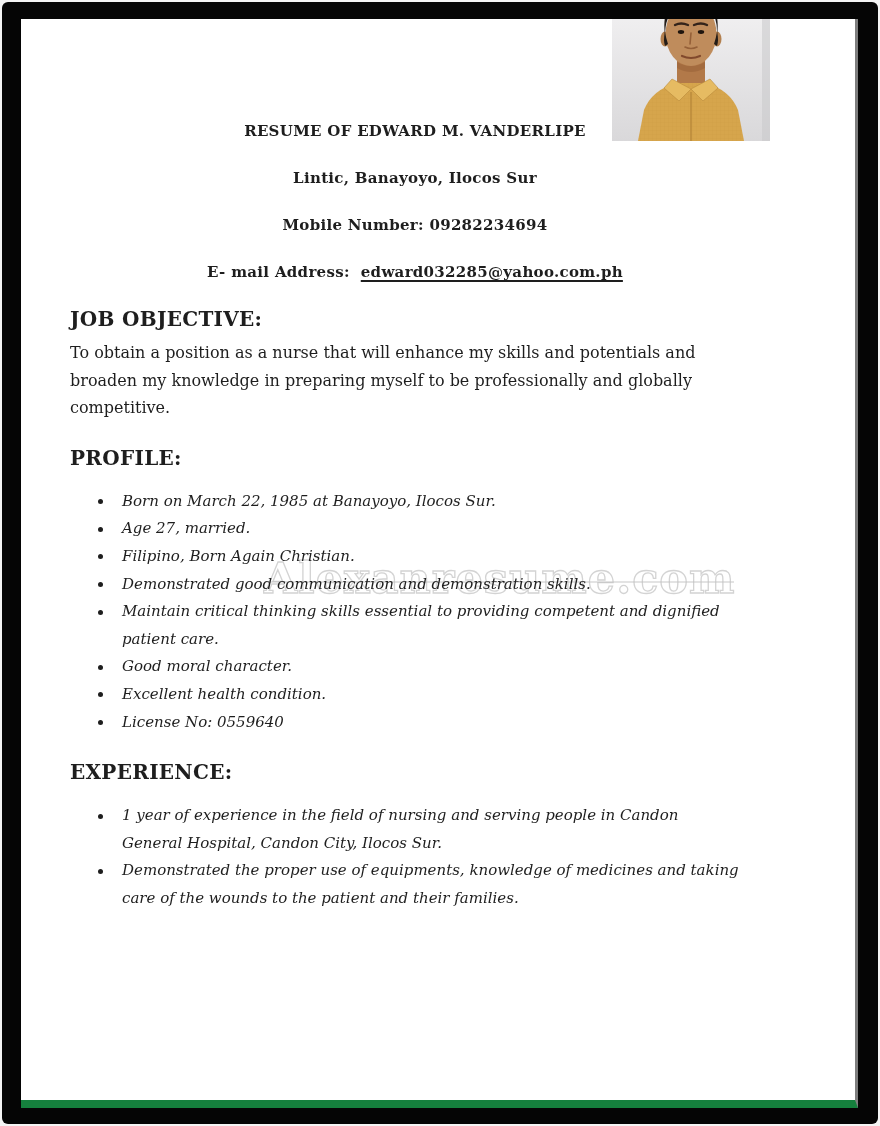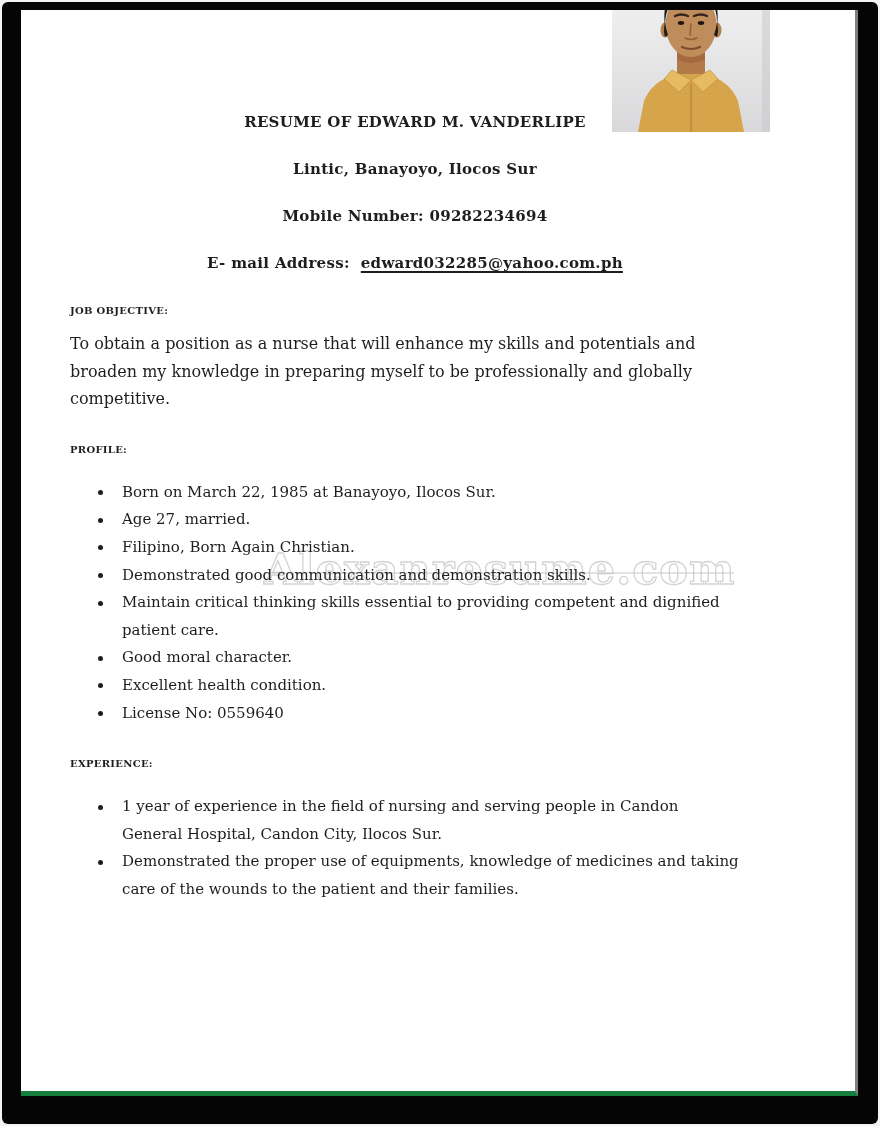--- a/index.html
+++ b/index.html
@@ -6,24 +6,24 @@
   body{
     width:880px;height:1126px;position:relative;
     background:#f4f4f4;
     font-family:"DejaVu Serif","Liberation Serif",serif;
   }
   .frame{
     position:absolute;left:2px;top:2px;right:2px;bottom:2px;
     background:#050505;border-radius:6px;
   }
   .page{
-    position:absolute;left:19px;top:8px;width:834px;height:1081px;
+    position:absolute;left:19px;top:17px;width:834px;height:1081px;
     background:#ffffff;
     border-right:3px solid #7e7e7e;
-    border-bottom:5px solid #15803d;
+    border-bottom:8px solid #15803d;
     overflow:hidden;
   }
   .watermark{
     position:absolute;left:243px;top:534px;z-index:0;
     font-family:"DejaVu Serif",serif;
     font-size:43px;font-weight:bold;letter-spacing:1px;white-space:nowrap;
     color:transparent;
     -webkit-text-stroke:1.3px rgba(125,125,125,0.75);
     opacity:.45;
   }
@@ -41,29 +41,29 @@
   .h-line{margin:0 0 26px 0;line-height:21px;letter-spacing:.3px;}
   .email{ text-decoration:underline;text-decoration-thickness:2px;text-underline-offset:3px;
     color:#1e1e1e;margin-left:11px;cursor:pointer;}
   .photo{
     position:absolute;left:542px;top:-37px;width:158px;height:159px;
     
   }
   .photo svg{display:block;width:158px;height:159px;}
   
   h2{
-    font-size:10px;margin:26px 0 0 0;line-height:21px;letter-spacing:.3px;
+    font-size:20px;margin:26px 0 0 0;line-height:21px;letter-spacing:.3px;
     font-weight:bold;
   }
   .para{
     margin:9px 0 0 0;max-width:655px;
     font-size:16px;line-height:27.6px;
   }
   ul.bullets{
-    list-style:none;margin:19px 16px 0 0;padding:0;max-width:672px;
+    list-style:none;margin:19px 16px 0 0;padding:0;max-width:672px;font-style:italic;
   }
   ul.bullets li{
     position:relative;padding-left:52px;
     font-size:15px;line-height:27.6px;
   }
   ul.bullets li::before{
     content:"";position:absolute;left:28px;top:11.5px;
     width:5px;height:5px;border-radius:50%;background:#1e1e1e;
   }
 </style>

